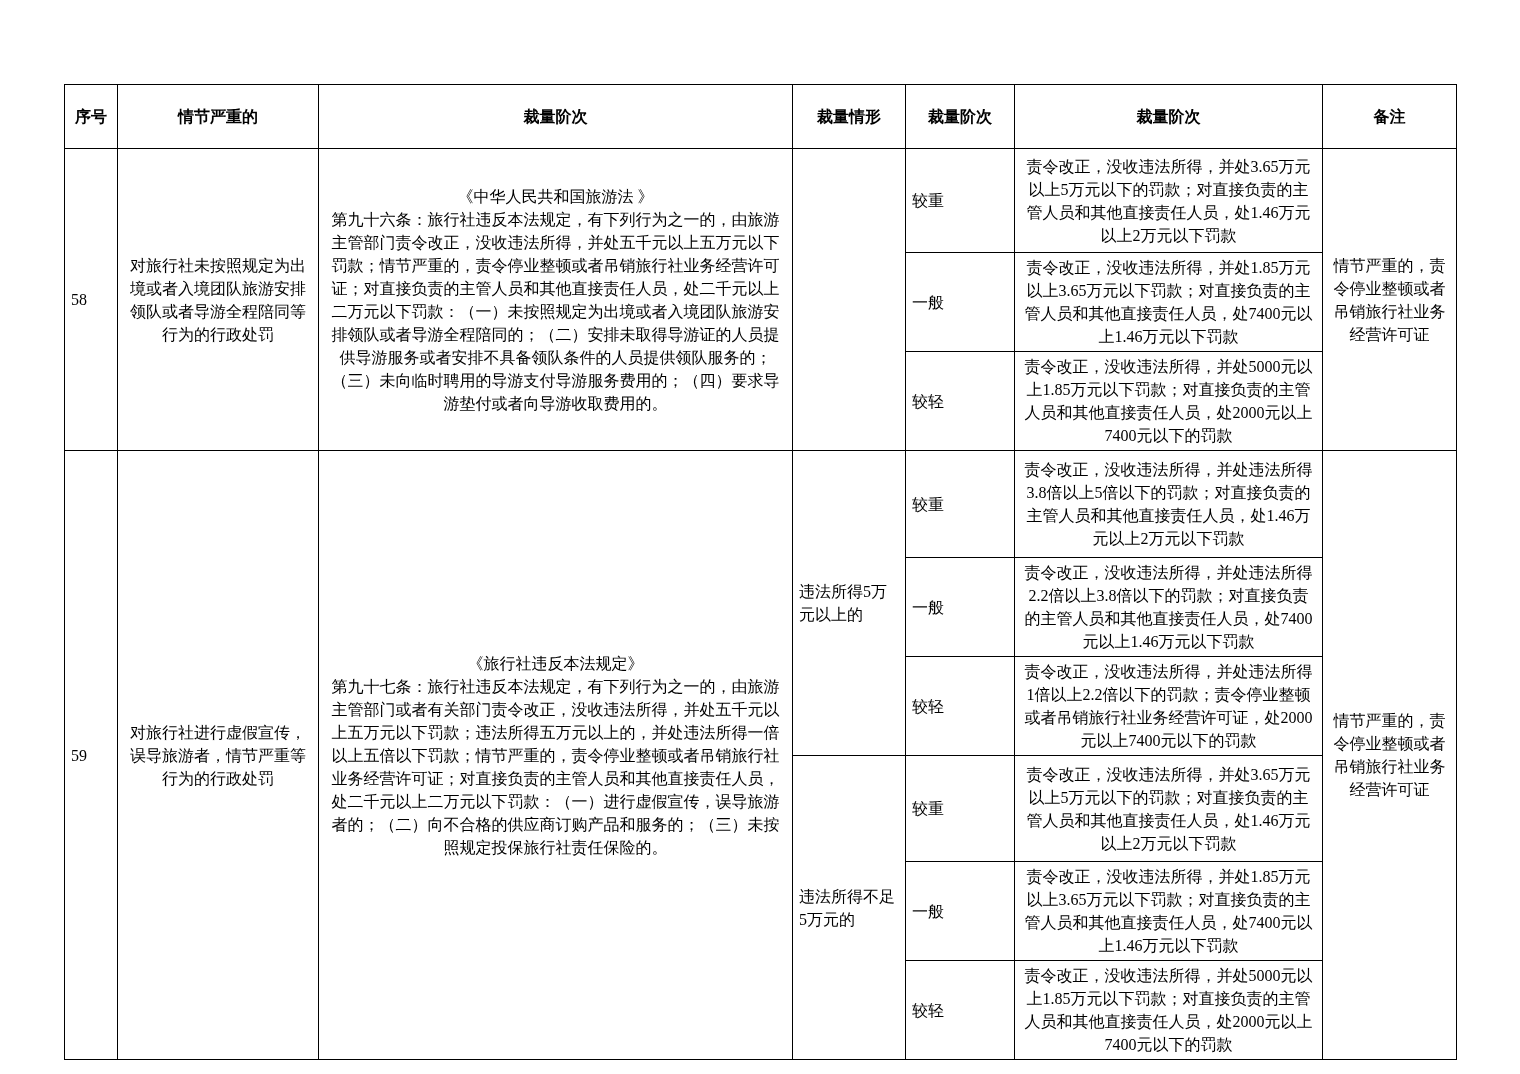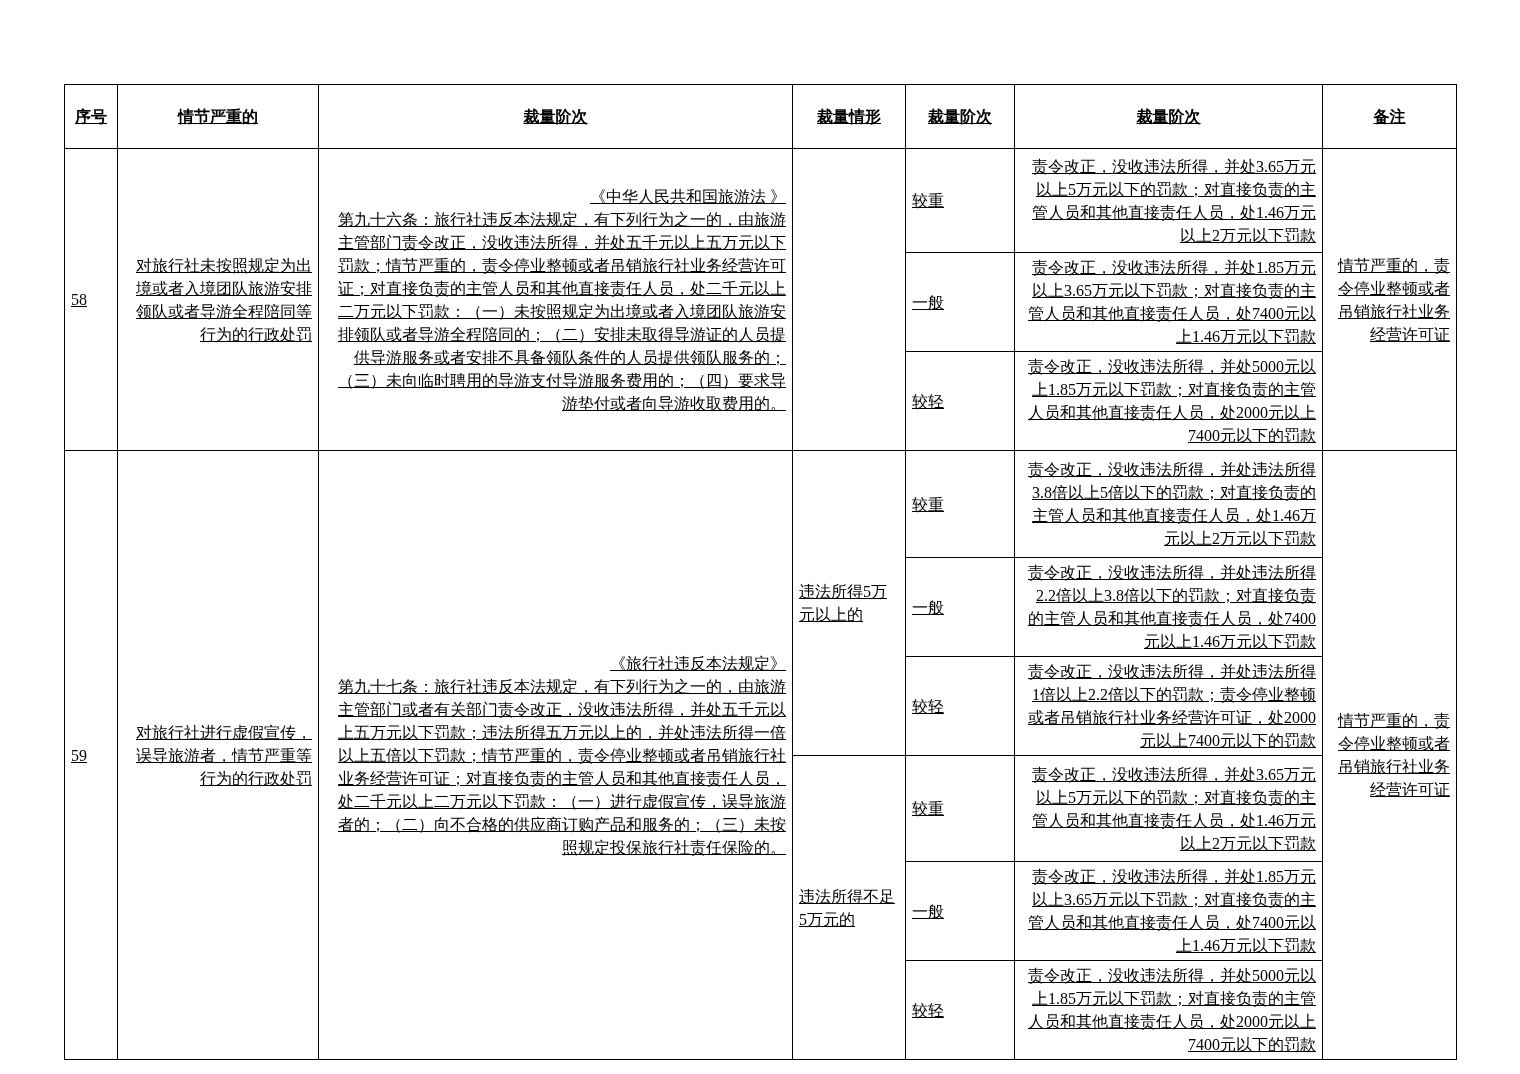--- a/index.html
+++ b/index.html
@@ -24,32 +24,31 @@
   }
   .penalty-table th,
   .penalty-table td {
     border: 1px solid #000000;
     font-size: 16px;
     line-height: 23px;
     vertical-align: middle;
     padding: 3px 6px;
     word-break: break-all;
     overflow: hidden;
-    text-decoration: underline;
   }
   .penalty-table th {
     font-weight: bold;
     text-align: center;
     font-size: 16px;
   }
   .cell-center {
     text-align: left;
   }
   .cell-left {
-    text-align: right;
+    text-align: center;
   }
   .basis-cell {
     padding: 4px 9px;
   }
   .range-cell {
     padding: 4px 8px;
   }
   .remark-cell {
     padding: 4px 7px;
   }

